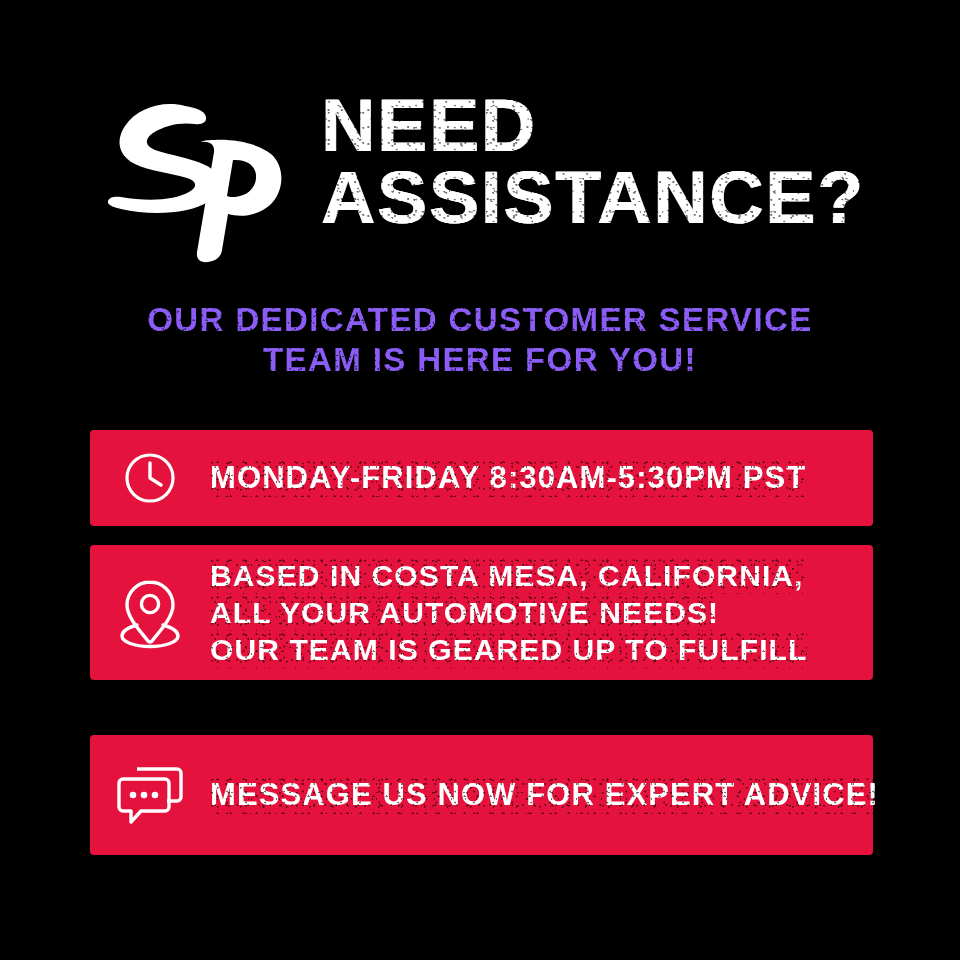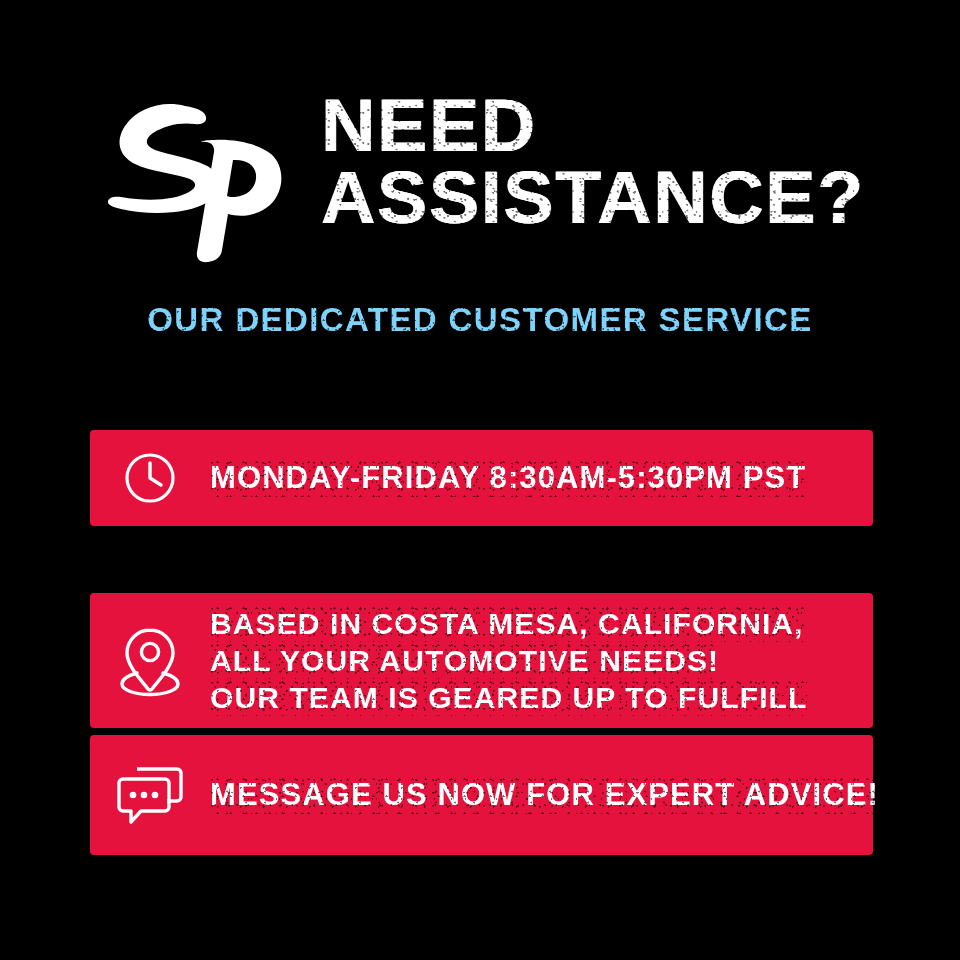--- a/index.html
+++ b/index.html
@@ -86,41 +86,41 @@
   
   .subtitle {
     position:absolute;
     left:0; top:300px;
     width:960px;
     text-align:center;
   }
   .subtitle-line {
     font-family:"Liberation Sans", sans-serif;
     font-weight:bold;
-    color:#7dd3fc;
+    color:#8b5cf6;
     font-size:33px;
     line-height:1.22;
     letter-spacing:1.4px;
     text-transform:uppercase;
   }
 
   
   .banner {
     position:absolute;
     left:90px;
     width:783px;
     background:#E4123C;
     border-radius:4px;
     display:flex;
     flex-direction:row;
     align-items:center;
   }
 
   #banner-hours    { top:430px; height:96px; }
-  #banner-location { top:593px; height:135px; }
+  #banner-location { top:545px; height:135px; }
   #banner-message  { top:735px; height:120px; }
 
   .banner-icon {
     flex:0 0 auto;
     width:120px;
     display:flex;
     align-items:center;
     justify-content:center;
   }
   .banner-icon svg { display:block; }
@@ -194,20 +194,23 @@
         <span class="grunge">ASSISTANCE?</span>
       </div>
     </div>
 
   </div>
 
   <div class="subtitle">
     <div class="subtitle-line">
       <span class="grunge">OUR DEDICATED CUSTOMER SERVICE</span>
     </div>
+    <div class="subtitle-line">
+      <span class="grunge">TEAM IS HERE FOR YOU!</span>
+    </div>
   </div>
 
   <div class="banner" id="banner-hours">
     <div class="banner-icon">
       <svg width="56" height="56" viewBox="0 0 56 56" xmlns="http://www.w3.org/2000/svg" aria-hidden="true">
         <circle cx="28" cy="28" r="23" fill="none" stroke="#ffffff" stroke-width="3.2"></circle>
         <path d="M28 13 L28 28 L39 35" fill="none" stroke="#ffffff" stroke-width="3.4" stroke-linecap="round" stroke-linejoin="round"></path>
       </svg>
     </div>
     <div class="banner-text">

